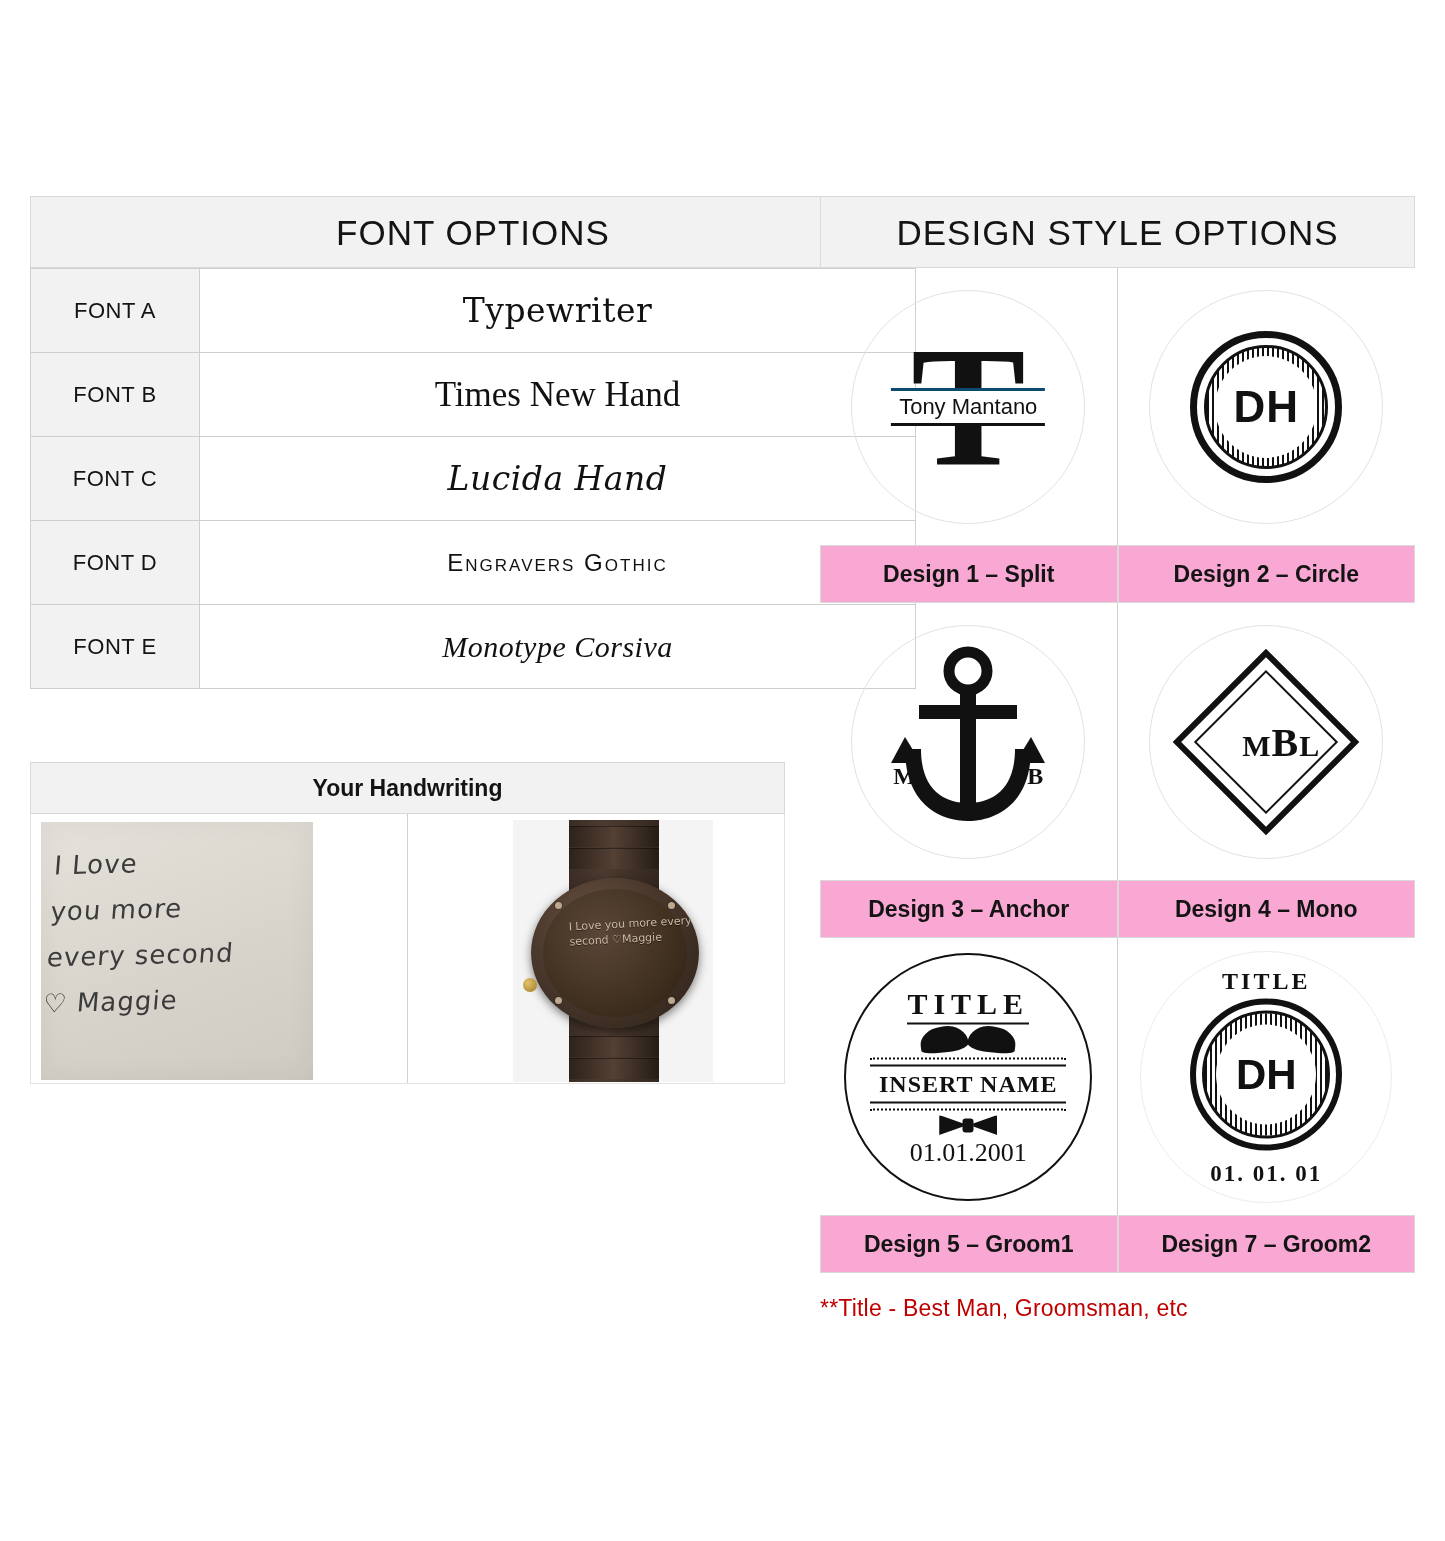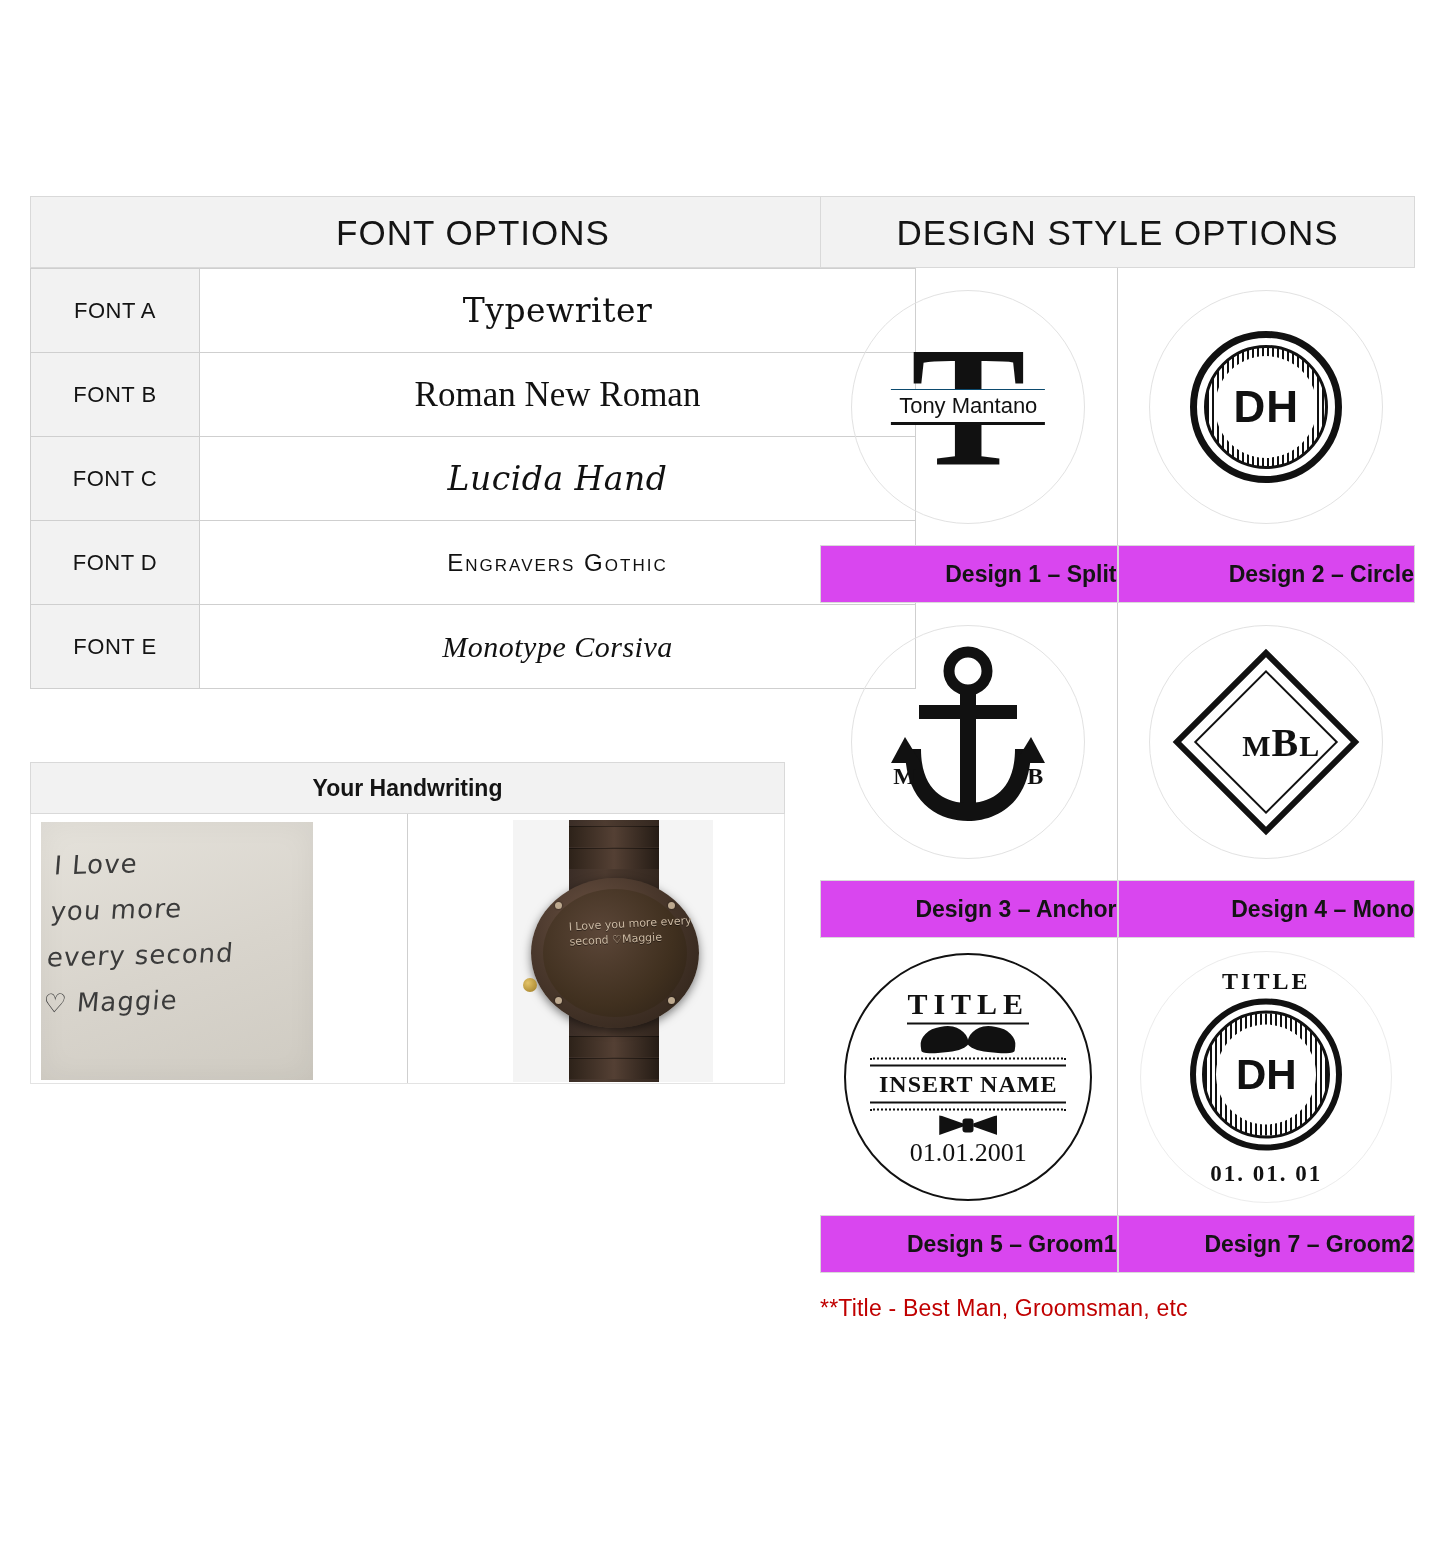--- a/index.html
+++ b/index.html
@@ -236,23 +236,23 @@
     top: 50%;
     transform: translate(-50%,-50%);
     text-align: center;
     width: 220px;
   }
   .caption-row {
     display: grid;
     grid-template-columns: 1fr 1fr;
   }
   .caption {
-    background: #d946ef;
+    background: #f9a8d4;
     border: 1px solid #d9d9d9;
-    text-align: right;
+    text-align: center;
     font-size: 23px;
     font-weight: bold;
     padding: 15px 0 14px 0;
     color: #141414;
   }
   .note {
     text-align: left;
     color: #c00000;
     font-size: 23px;
     margin-top: 22px;
@@ -266,21 +266,21 @@
     font-size: 172px;
     line-height: 172px;
     color: #111;
   }
   .d1-name {
     position: absolute;
     left: 50%;
     top: 50%;
     transform: translate(-50%,-50%);
     background: #fff;
-    border-top: 1px solid #0c4a6e;
+    border-top: 3px solid #0c4a6e;
     border-bottom: 3px solid #111;
     padding: 3px 8px;
     font-size: 22px;
     font-family: "Liberation Sans", sans-serif;
     color: #111;
     white-space: nowrap;
   }
 
   
   .d2-outer {
@@ -500,21 +500,21 @@
     <tbody>
         <tr>
       <td class="font-label-cell">FONT A</td>
       <td class="font-sample-cell">
         <span class="sample sample-a">Typewriter</span>
       </td>
     </tr>
     <tr>
       <td class="font-label-cell">FONT B</td>
       <td class="font-sample-cell">
-        <span class="sample sample-b">Roman New Roman</span>
+        <span class="sample sample-b">Times New Hand</span>
       </td>
     </tr>
     <tr>
       <td class="font-label-cell">FONT C</td>
       <td class="font-sample-cell">
         <span class="sample sample-c">Lucida Hand</span>
       </td>
     </tr>
     <tr>
       <td class="font-label-cell">FONT D</td>

